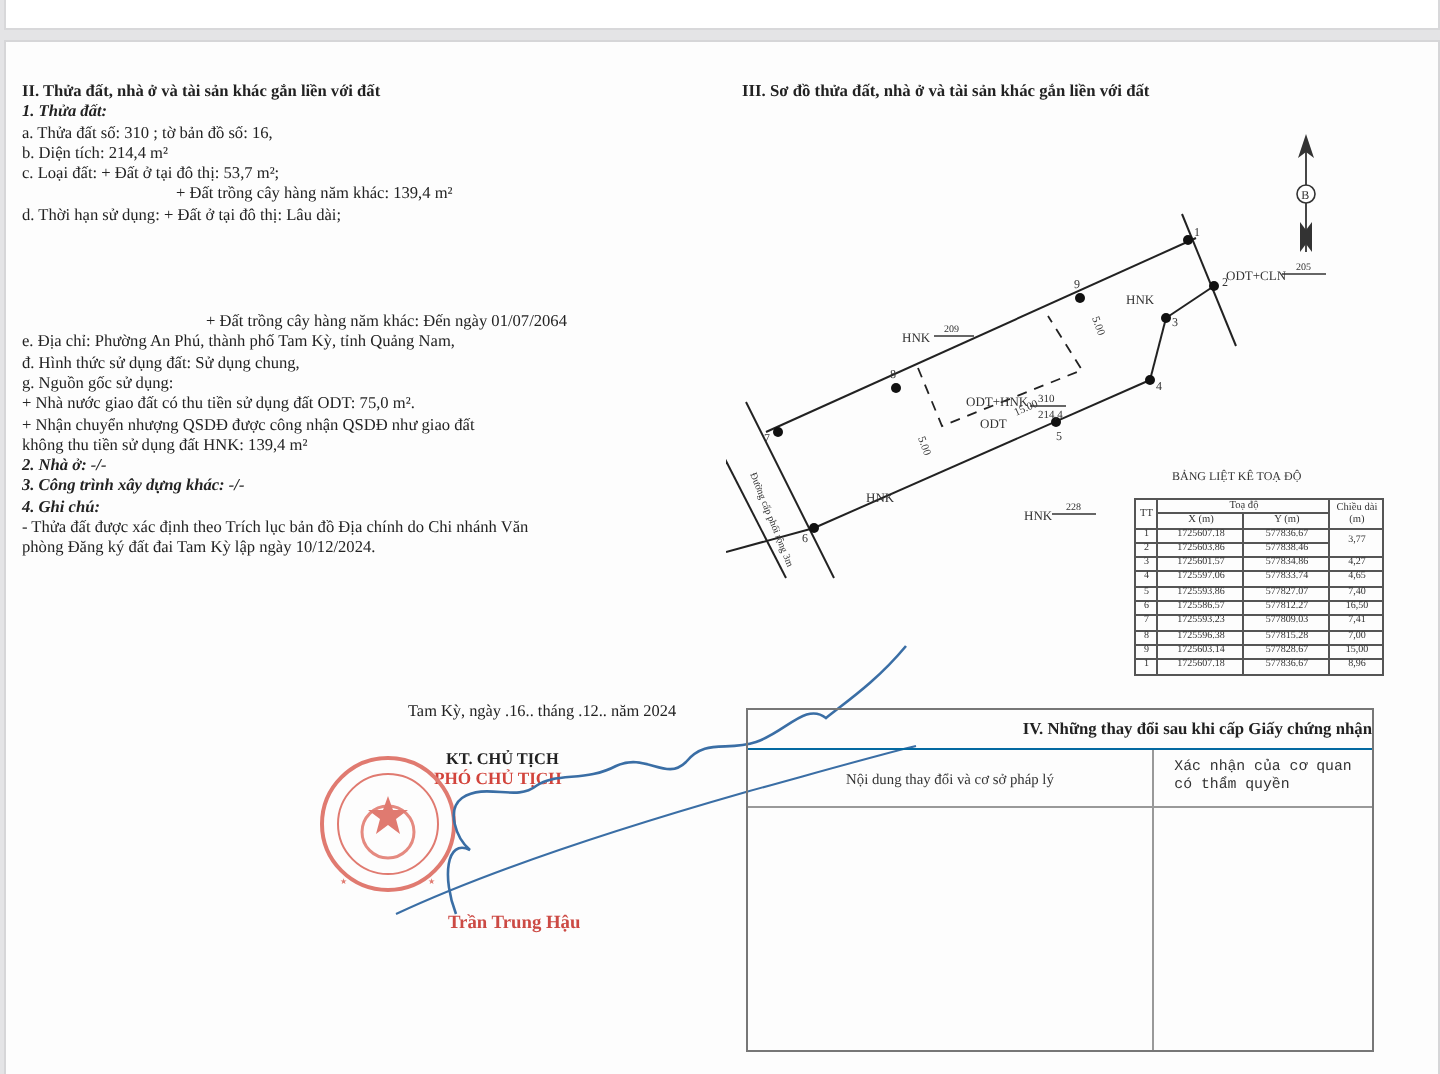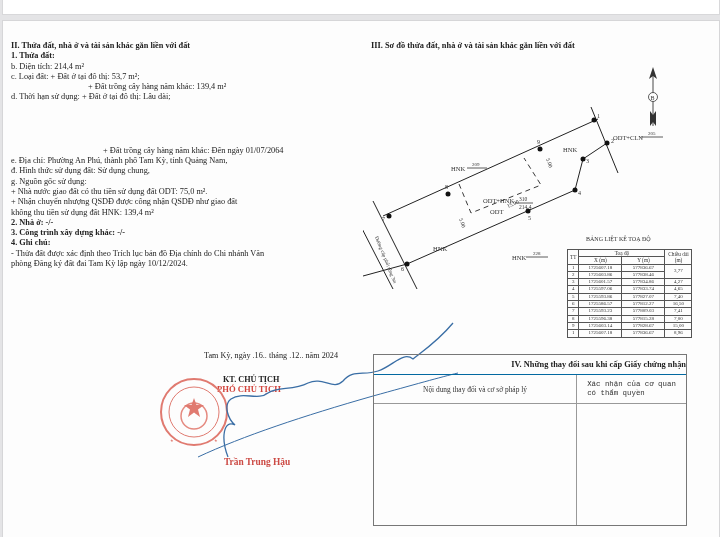--- a/index.html
+++ b/index.html
@@ -2,21 +2,21 @@
 <html><head>
 <meta charset="utf-8">
 <style>
   html,body{margin:0;padding:0;}
   body{width:720px;height:537px;background:#e4e4e6;position:relative;overflow:hidden;font-family:"Liberation Serif","DejaVu Serif",serif;color:#222;}
   .topstrip{position:absolute;left:2px;top:0;width:716px;height:14px;background:#fff;border:1px solid #d8d8da;border-top:none;}
   .page{position:absolute;left:2px;top:20px;width:716px;height:517px;background:#fdfdfd;border:1px solid #d6d6d8;}
   .abs{position:absolute;white-space:nowrap;}
   .t{font-size:8.4px;line-height:10.2px;}
   .b{font-weight:bold;}
-  .bi{font-weight:bold;}
+  .bi{font-weight:bold;font-style:italic;}
   .sec2{position:absolute;left:8px;top:20px;}
   .sec2 div{font-size:8.3px;line-height:10.3px;white-space:nowrap;}
   .ind1{padding-left:77px;}
   .ind2{padding-left:92px;margin-top:43px;}
   
   svg.diag{position:absolute;left:360px;top:40px;}
   
   table.coord{position:absolute;left:564px;top:228px;border-collapse:collapse;font-size:5px;line-height:6.3px;color:#333;}
   table.coord td,table.coord th{border:0.7px solid #555;padding:0 2px;text-align:center;font-weight:normal;}
   table.coord th{font-size:5.3px;}
@@ -37,20 +37,21 @@
 </head>
 <body>
 
 <div class="topstrip"></div>
 
 <div class="page">
 
   <div class="sec2">
     <div class="b">II. Thửa đất, nhà ở và tài sản khác gắn liền với đất</div>
     <div class="bi">1. Thửa đất:</div>
+    <div>a. Thửa đất số:   310       ; tờ bản đồ số:   16,</div>
     <div>b. Diện tích: 214,4 m²</div>
     <div>c. Loại đất: + Đất ở tại đô thị: 53,7 m²;</div>
     <div class="ind1">+ Đất trồng cây hàng năm khác: 139,4 m²</div>
     <div>d. Thời hạn sử dụng: + Đất ở tại đô thị: Lâu dài;</div>
     <div class="ind2">+ Đất trồng cây hàng năm khác: Đến ngày 01/07/2064</div>
     <div>e. Địa chỉ: Phường An Phú, thành phố Tam Kỳ, tỉnh Quảng Nam,</div>
     <div>đ. Hình thức sử dụng đất: Sử dụng chung,</div>
     <div>g. Nguồn gốc sử dụng:</div>
     <div>+ Nhà nước giao đất có thu tiền sử dụng đất ODT: 75,0 m².</div>
     <div>+ Nhận chuyển nhượng QSDĐ được công nhận QSDĐ như giao đất</div>

